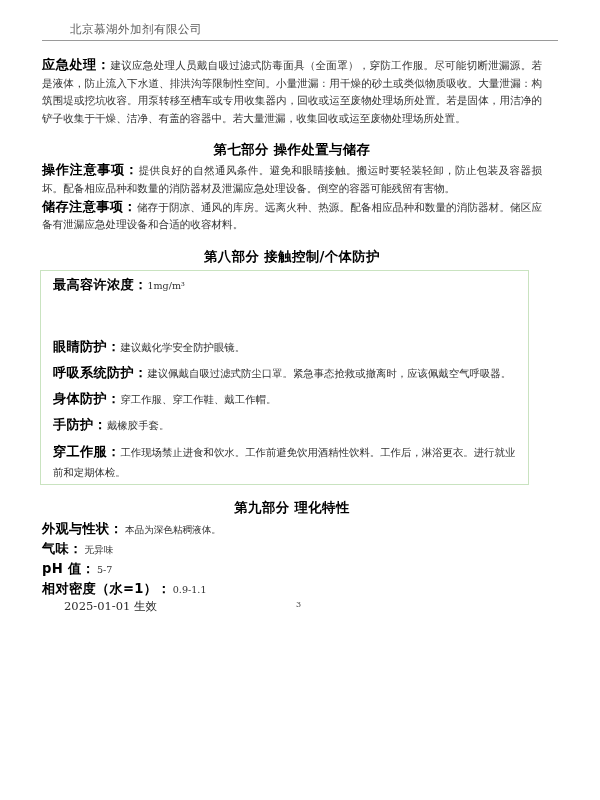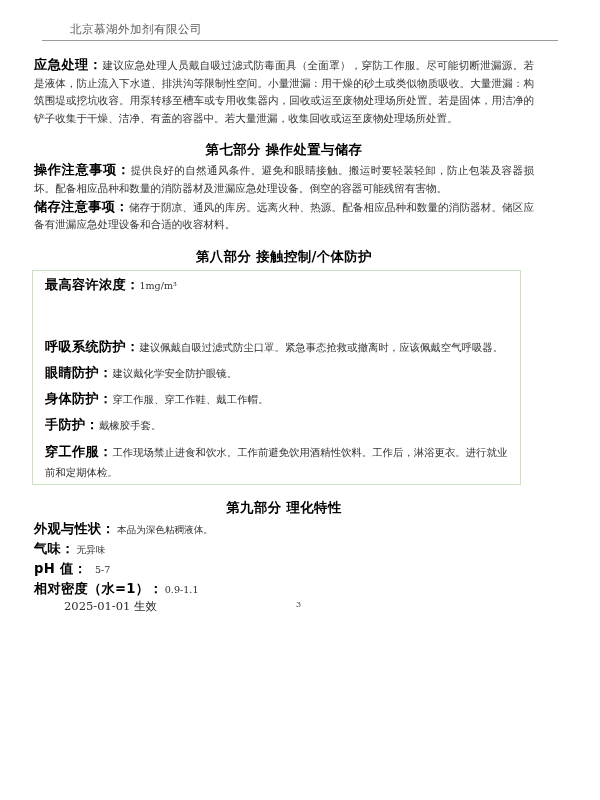--- a/index.html
+++ b/index.html
@@ -38,21 +38,21 @@
     letter-spacing: 0.5px;
   }
   .header-rule {
     border-bottom: 1.6px solid #9a9a9a;
     width: 100%;
   }
 
   
   .content {
     position: absolute;
-    left: 34px;
+    left: 42px;
     top: 56px;
     width: 500px;
   }
 
   .para {
     font-size: 11.2px;
     line-height: 17.6px;
     text-align: justify;
     color: #2b2b2b;
     margin: 0;
@@ -184,26 +184,26 @@
         </td>
       </tr>
       <tr class="ppe-row-spacer">
             <td></td>
           </tr>
       <tr class="ppe-row-spacer">
             <td style="height:26px"></td>
           </tr>
       <tr>
         <td>
+          <span class="lbl">眼睛防护：</span><span class="val">建议戴化学安全防护眼镜。</span>
+        </td>
+      </tr>
+      <tr>
+        <td>
           <span class="lbl">呼吸系统防护：</span><span class="val">建议佩戴自吸过滤式防尘口罩。紧急事态抢救或撤离时，应该佩戴空气呼吸器。</span>
-        </td>
-      </tr>
-      <tr>
-        <td>
-          <span class="lbl">眼睛防护：</span><span class="val">建议戴化学安全防护眼镜。</span>
         </td>
       </tr>
       <tr>
         <td>
           <span class="lbl">身体防护：</span><span class="val">穿工作服、穿工作鞋、戴工作帽。</span>
         </td>
       </tr>
       <tr>
         <td>
           <span class="lbl">手防护：</span><span class="val">戴橡胶手套。</span>
@@ -216,21 +216,21 @@
       </tr>
     </tbody>
       </table>
 
     <div class="section-title">第九部分  理化特性</div>
 
     <p class="kv-line"><span class="lbl">外观与性状：</span><span class="val-sm">本品为深色粘稠液体。</span></p>
 
     <p class="kv-line"><span class="lbl">气味：</span><span class="val-sm">无异味</span></p>
 
-    <p class="kv-line"><span class="lbl">pH 值：</span><span class="val-sm" style="margin-left:6px">5-7</span></p>
+    <p class="kv-line"><span class="lbl">pH 值：</span><span class="val-sm" style="margin-left:0">5-7</span></p>
 
     <p class="kv-line"><span class="lbl">相对密度（水=1）：</span><span class="val-sm">0.9-1.1</span></p>
 
   </div>
 
   <div class="footer">
     <div class="footer-inner">
       <span class="footer-date">2025-01-01 生效</span>
       <span class="footer-page">3</span>
     </div>

